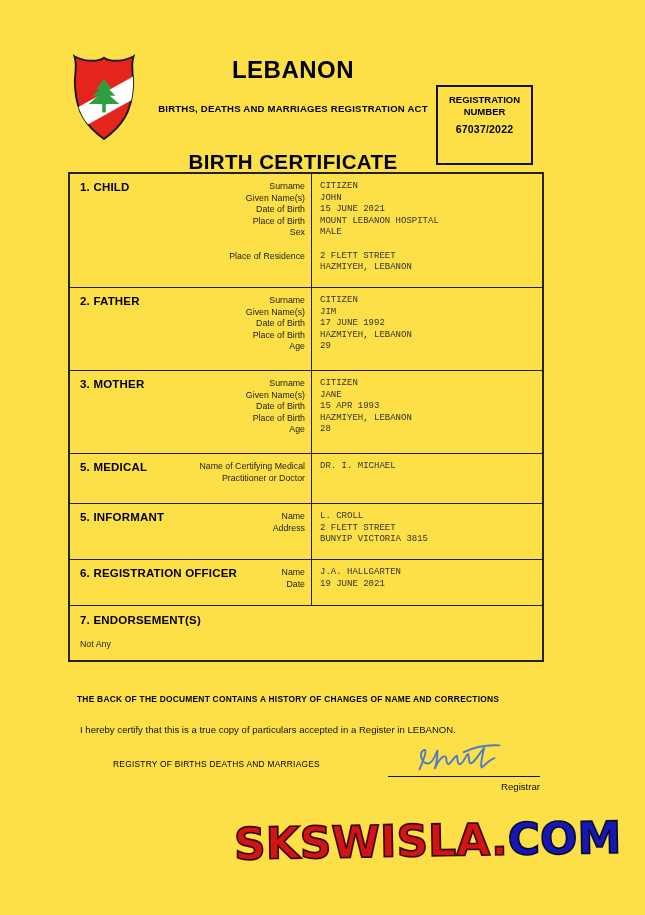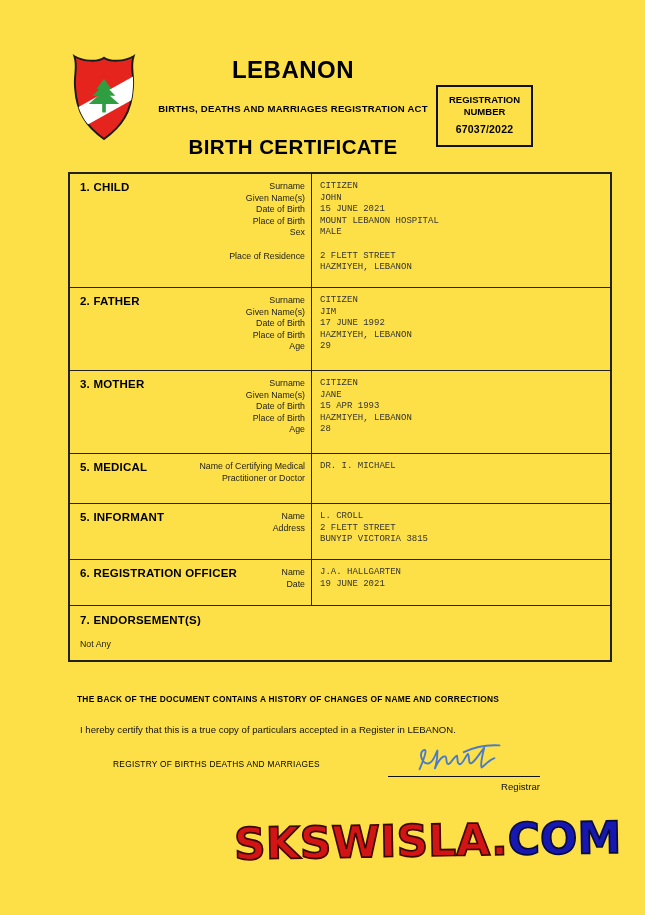--- a/index.html
+++ b/index.html
@@ -7,31 +7,31 @@
   .page {
     position:relative; width:645px; height:915px; background:#fde047;
     font-family:"Liberation Sans", sans-serif; color:#000; overflow:hidden;
   }
 
   
   .emblem { position:absolute; left:66px; top:53px; width:76px; height:90px; }
   .title-block { position:absolute; left:90px; top:56px; width:406px; text-align:center; }
   .country-title { font-size:24px; font-weight:bold; letter-spacing:0.5px; }
   .act-line { margin-top:19px; font-size:9.6px; font-weight:bold; letter-spacing:0.2px; }
-  .doc-title { margin-top:21px; font-size:20.5px; font-weight:bold; letter-spacing:0.4px; }
+  .doc-title { margin-top:36px; font-size:20.5px; font-weight:bold; letter-spacing:0.4px; }
 
   .regbox {
-    position:absolute; left:436px; top:85px; width:97px; height:62px;
+    position:absolute; left:436px; top:85px; width:97px; height:80px;
     border:2px solid #111; text-align:center; padding-top:7px;
   }
   .regbox-label { font-size:9.5px; font-weight:bold; line-height:11.5px; white-space:pre-line; }
   .regbox-number { margin-top:6px; font-size:10.5px; font-weight:bold; letter-spacing:0.2px; }
 
   
-  .cert-table { position:absolute; left:68px; top:172px; width:544px; border:2px solid #222; }
+  .cert-table { position:absolute; left:68px; top:172px; width:476px; border:2px solid #222; }
   .sec { display:flex; }
   .sec + .sec { border-top:1.5px solid #222; }
   .sec-left { position:relative; width:242px; border-right:1.5px solid #222; }
   .sec-title { position:absolute; left:10px; top:7px; font-size:11.5px; font-weight:bold; letter-spacing:0.2px; white-space:nowrap; }
   .sec-labels {
     padding:7px 6px 7px 0; text-align:right; font-size:8.8px; line-height:11.6px;
     color:#1c1c1c; white-space:pre-line;
   }
   .sec-right { flex:1; }
   .sec-values {

